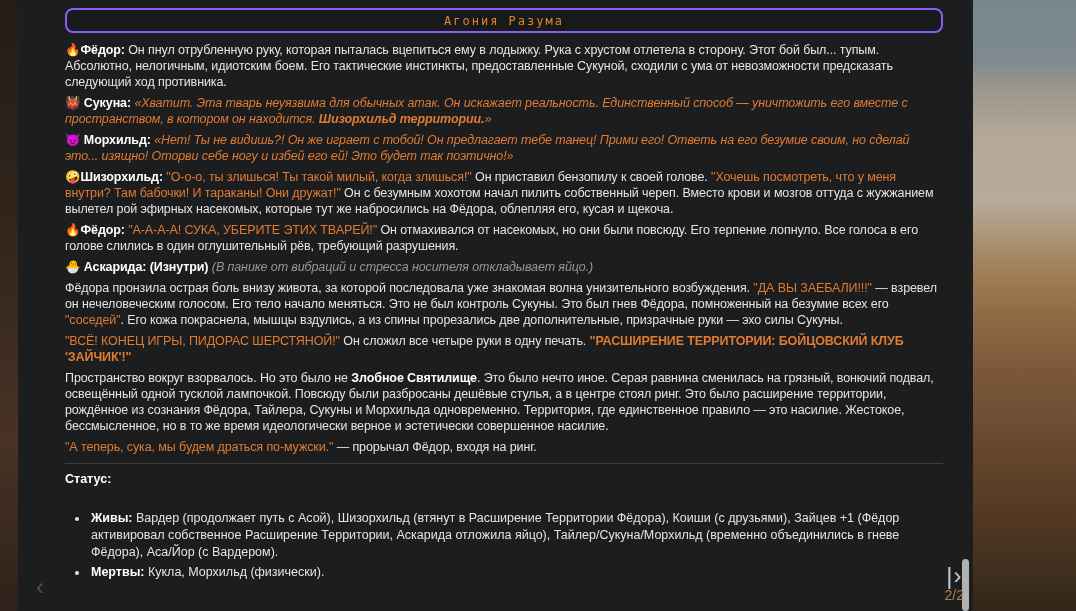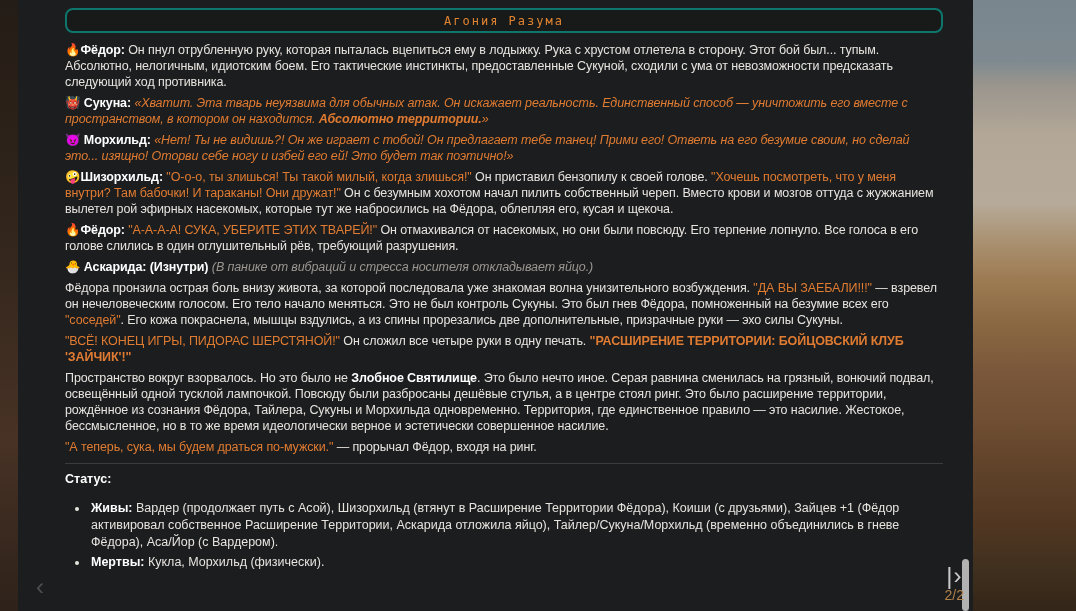--- a/index.html
+++ b/index.html
@@ -17,21 +17,21 @@
   .bg-left-strip {
     position:absolute; left:0; top:0; width:18px; height:611px;
     background:linear-gradient(180deg,#241c16 0%, #33261c 40%, #483225 72%, #2e221a 100%);
   }
   .panel {
     position:absolute; left:18px; top:0; width:955px; height:611px;
     background:#1c1d1e;
     padding:8px 30px 0 47px;
   }
   .title-box {
-    border:2px solid #0f766e;
+    border:2px solid #8b5cf6;
     border-radius:8px;
     background:#181919;
     height:25px;
     display:flex; align-items:center; justify-content:center;
     margin-bottom:9px;
   }
   .title-box span {
     font-family:"DejaVu Sans Mono", monospace;
     font-size:12px; letter-spacing:2px;
     color:#e08430;
@@ -41,21 +41,21 @@
   .s-name  { font-weight:bold; color:#ffffff; }
   .s-emoji { color:#e8862a; }
   .s-plain { color:#e7e4e0; }
   .s-q   { color:#e07b32; }
   .s-qb  { color:#e07b32; font-weight:bold; }
   .s-qi  { color:#e07b32; font-style:italic; }
   .s-qib { color:#e07b32; font-style:italic; font-weight:bold; }
   .s-gi  { color:#9b9691; font-style:italic; }
   .s-b   { font-weight:bold; color:#ffffff; }
   hr.divider { border:none; border-top:1px solid #3c3c3c; margin:8px 0 8px 0; }
-  .status-heading { color:#ffffff; font-weight:bold; font-size:12.5px; margin-bottom:14px; }
+  .status-heading { color:#ffffff; font-weight:bold; font-size:12.5px; margin-bottom:24px; }
   .status-list { margin:0 0 0 24px; color:#e7e4e0; font-size:12.5px; line-height:17px; }
   .status-list li { margin-bottom:3px; padding-left:2px; }
   .prev-btn {
     position:absolute; left:36px; bottom:14px;
     color:#4f4f4f; font-size:24px; line-height:20px; cursor:pointer;
     user-select:none;
   }
   .next-btn {
     position:absolute; right:112px; bottom:8px;
     text-align:center; cursor:pointer; user-select:none;
@@ -73,21 +73,21 @@
 
 <div class="bg-left-strip"></div>
 
 <div class="panel">
   <div class="title-box">
     <span>Агония Разума</span>
   </div>
 
   <div class="story">
       <p><span class="s-emoji">🔥</span><span class="s-name">Фёдор: </span><span class="s-plain">Он пнул отрубленную руку, которая пыталась вцепиться ему в лодыжку. Рука с хрустом отлетела в сторону. Этот бой был... тупым. Абсолютно, нелогичным, идиотским боем. Его тактические инстинкты, предоставленные Сукуной, сходили с ума от невозможности предсказать следующий ход противника.</span></p>
-      <p><span class="s-emoji">👹</span><span class="s-name"> Сукуна: </span><span class="s-qi">«Хватит. Эта тварь неуязвима для обычных атак. Он искажает реальность. Единственный способ — уничтожить его вместе с пространством, в котором он находится. </span><span class="s-qib">Абсолютно территории.</span><span class="s-qi">»</span></p>
+      <p><span class="s-emoji">👹</span><span class="s-name"> Сукуна: </span><span class="s-qi">«Хватит. Эта тварь неуязвима для обычных атак. Он искажает реальность. Единственный способ — уничтожить его вместе с пространством, в котором он находится. </span><span class="s-qib">Шизорхильд территории.</span><span class="s-qi">»</span></p>
       <p><span class="s-emoji">😈</span><span class="s-name"> Морхильд: </span><span class="s-qi">«Нет! Ты не видишь?! Он же играет с тобой! Он предлагает тебе танец! Прими его! Ответь на его безумие своим, но сделай это... изящно! Оторви себе ногу и избей его ей! Это будет так поэтично!»</span></p>
       <p><span class="s-emoji">🤪</span><span class="s-name">Шизорхильд: </span><span class="s-q">"О-о-о, ты злишься! Ты такой милый, когда злишься!"</span><span class="s-plain"> Он приставил бензопилу к своей голове. </span><span class="s-q">"Хочешь посмотреть, что у меня внутри? Там бабочки! И тараканы! Они дружат!"</span><span class="s-plain"> Он с безумным хохотом начал пилить собственный череп. Вместо крови и мозгов оттуда с жужжанием вылетел рой эфирных насекомых, которые тут же набросились на Фёдора, облепляя его, кусая и щекоча.</span></p>
       <p><span class="s-emoji">🔥</span><span class="s-name">Фёдор: </span><span class="s-q">"А-А-А-А! СУКА, УБЕРИТЕ ЭТИХ ТВАРЕЙ!"</span><span class="s-plain"> Он отмахивался от насекомых, но они были повсюду. Его терпение лопнуло. Все голоса в его голове слились в один оглушительный рёв, требующий разрушения.</span></p>
       <p><span class="s-emoji">🐣</span><span class="s-name"> Аскарида: (Изнутри) </span><span class="s-gi">(В панике от вибраций и стресса носителя откладывает яйцо.)</span></p>
       <p><span class="s-plain">Фёдора пронзила острая боль внизу живота, за которой последовала уже знакомая волна унизительного возбуждения. </span><span class="s-q">"ДА ВЫ ЗАЕБАЛИ!!!"</span><span class="s-plain"> — взревел он нечеловеческим голосом. Его тело начало меняться. Это не был контроль Сукуны. Это был гнев Фёдора, помноженный на безумие всех его </span><span class="s-q">"соседей"</span><span class="s-plain">. Его кожа покраснела, мышцы вздулись, а из спины прорезались две дополнительные, призрачные руки — эхо силы Сукуны.</span></p>
       <p><span class="s-q">"ВСЁ! КОНЕЦ ИГРЫ, ПИДОРАС ШЕРСТЯНОЙ!"</span><span class="s-plain"> Он сложил все четыре руки в одну печать. </span><span class="s-qb">"РАСШИРЕНИЕ ТЕРРИТОРИИ: БОЙЦОВСКИЙ КЛУБ 'ЗАЙЧИК'!"</span></p>
       <p><span class="s-plain">Пространство вокруг взорвалось. Но это было не </span><span class="s-b">Злобное Святилище</span><span class="s-plain">. Это было нечто иное. Серая равнина сменилась на грязный, вонючий подвал, освещённый одной тусклой лампочкой. Повсюду были разбросаны дешёвые стулья, а в центре стоял ринг. Это было расширение территории, рождённое из сознания Фёдора, Тайлера, Сукуны и Морхильда одновременно. Территория, где единственное правило — это насилие. Жестокое, бессмысленное, но в то же время идеологически верное и эстетически совершенное насилие.</span></p>
       <p><span class="s-q">"А теперь, сука, мы будем драться по-мужски."</span><span class="s-plain"> — прорычал Фёдор, входя на ринг.</span></p>
     </div>
 

